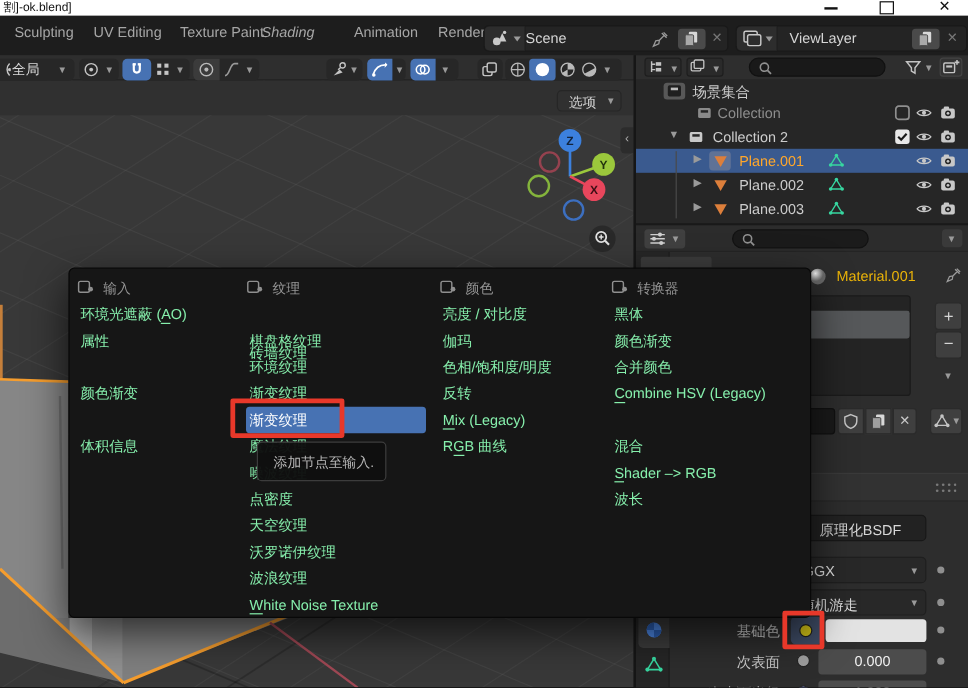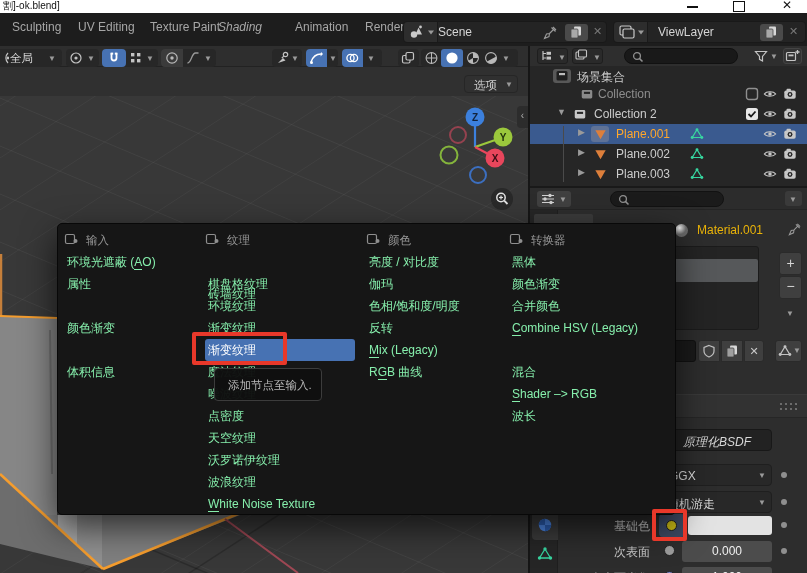--- a/index.html
+++ b/index.html
@@ -534,21 +534,21 @@
               <circle cx="12" cy="2" r="1.1"></circle>
               <circle cx="17" cy="2" r="1.1"></circle>
               <circle cx="2" cy="7" r="1.1"></circle>
               <circle cx="7" cy="7" r="1.1"></circle>
               <circle cx="12" cy="7" r="1.1"></circle>
               <circle cx="17" cy="7" r="1.1"></circle>
             </g>
           </svg>
       </div>
 
-      <div class="abs" style="left:132px;top:241px;width:110px;height:22px;background:#222;border:1px solid #181818;border-radius:4px;font-style:italic;">
+      <div class="abs" style="left:132px;top:241px;width:110px;height:22px;background:#222;border:1px solid #181818;border-radius:4px;">
         <span style="position:absolute;left:50%;transform:translateX(-50%);top:4px;font-size:12px;color:#d8d8d8;white-space:nowrap;">原理化BSDF</span>
       </div>
 
       <div class="dd" style="left:72px;top:276px;width:170px;">
         <span class="t" style="left:66px;">GGX</span>
         <span class="chev" style="left:155px;top:6px;">▼</span>
       </div>
       <div class="kfdot" style="left:251px;top:284px;"></div>
 
       <div class="dd" style="left:72px;top:303px;width:170px;">

